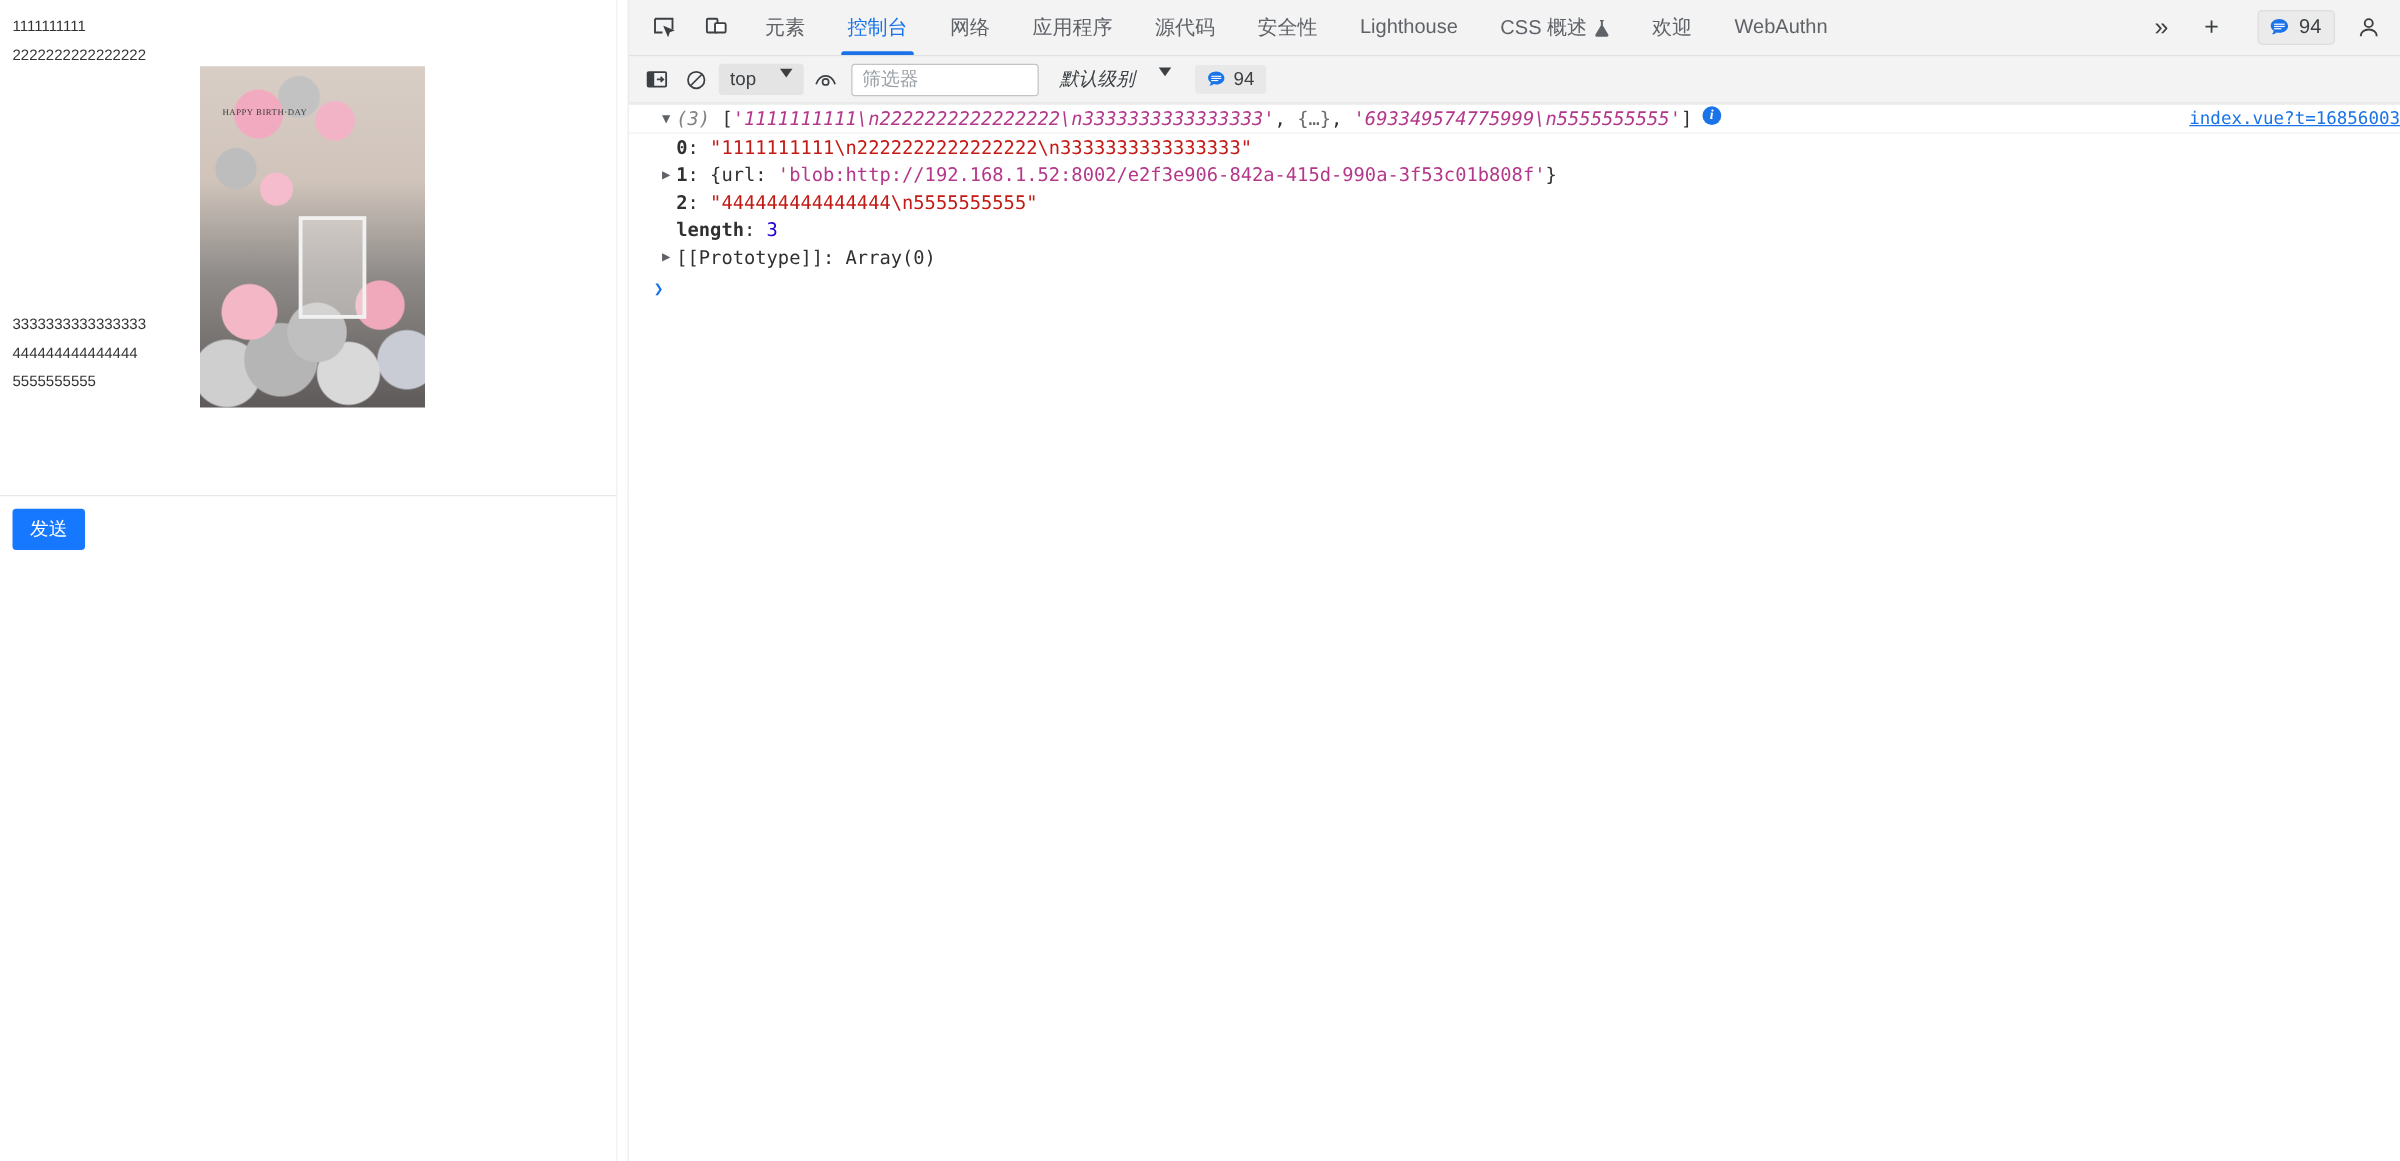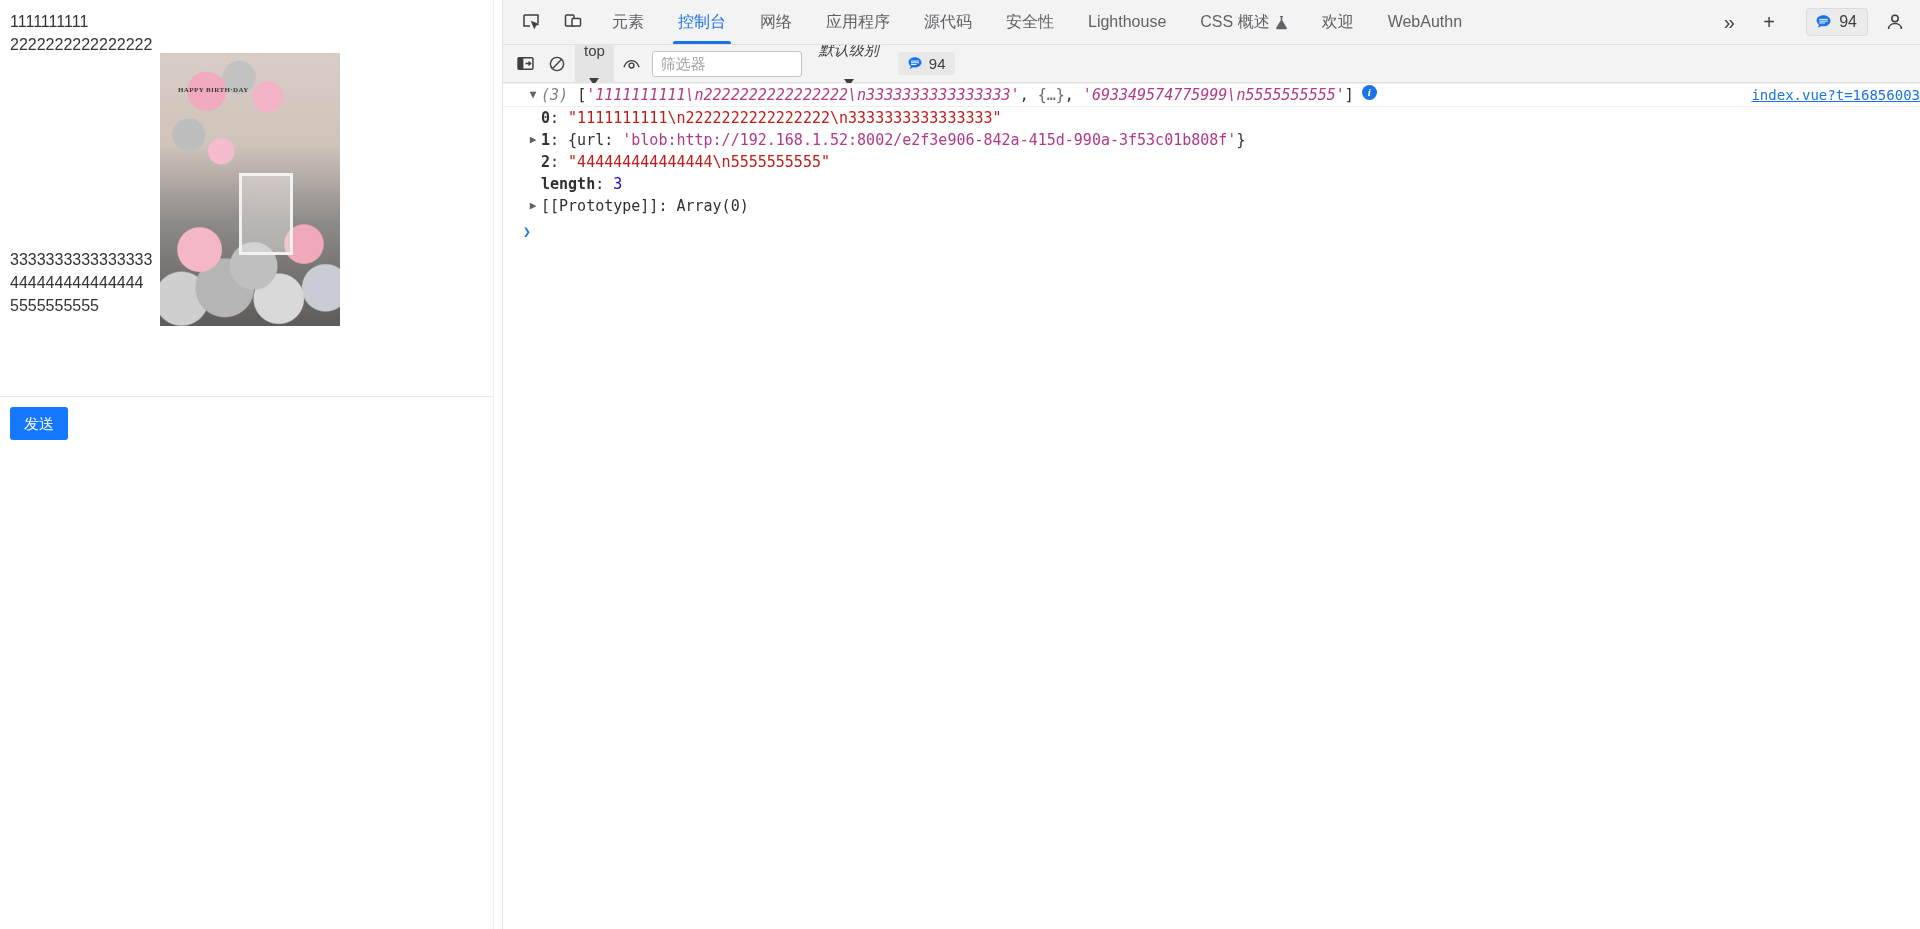--- a/index.html
+++ b/index.html
@@ -38,34 +38,33 @@
     top: 0;
     width: 503px;
     border-bottom: 1px solid #e8e8e8;
     padding: 10px 0 0 0;
     box-sizing: border-box;
     height: 397px;
   }
 
   .msg-line {
     font-family: "Liberation Sans", sans-serif;
-    font-size: 16px;
+    font-size: 12px;
     line-height: 23px;
     color: #333333;
     padding-left: 10px;
     white-space: pre;
   }
 
   .msg-image-wrap {
     position: absolute;
     left: 160px;
     top: 53px;
     width: 208px;
     height: 273px;
-    font-weight: bold;
   }
 
   .balloon-photo {
     width: 180px;
     height: 273px;
     display: block;
     background:
       radial-gradient(circle at 22% 72%, #f4b7c6 0 9%, transparent 9.5%),
       radial-gradient(circle at 52% 78%, #bfbfbf 0 10%, transparent 10.5%),
       radial-gradient(circle at 80% 70%, #f0a9bb 0 8%, transparent 8.5%),
@@ -282,30 +281,28 @@
     display: flex;
     align-items: center;
     justify-content: center;
     border-radius: 3px;
     cursor: pointer;
     color: #3c4043;
   }
 
   .ct-select {
     display: flex;
-    align-items: center;
     gap: 19px;
     background: #e4e4e4;
     border-radius: 3px;
     padding: 4px 9px;
     font-size: 15px;
     color: #3c4043;
     cursor: pointer;
     font-family: "Liberation Sans", sans-serif;
-    flex-direction: column;
   }
   .ct-select.plain { background: transparent; font-style: italic; }
   .caret {
     width: 0; height: 0;
     border-left: 5px solid transparent;
     border-right: 5px solid transparent;
     border-top: 7px solid #3c4043;
   }
 
   .ct-filter {

